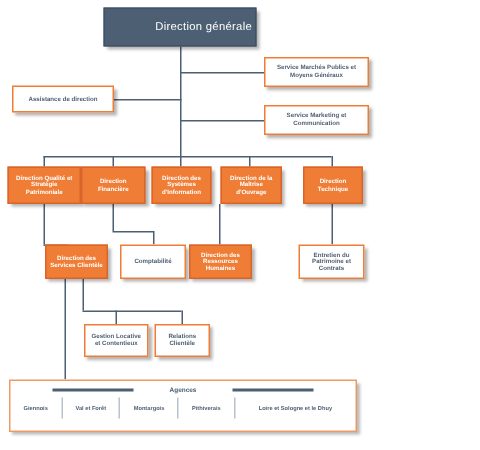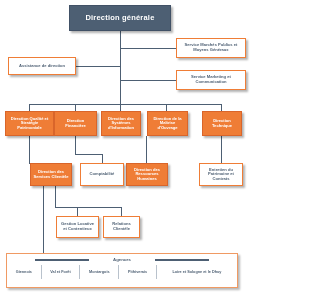--- a/index.html
+++ b/index.html
@@ -32,23 +32,24 @@
     padding:1px 2px;
     overflow:hidden;
   }
   .node span{display:block;width:100%;}
 
   
   .n-dark{
     background:#4d5f73;
     border:1px solid #415166;
     color:#ffffff;
-    font-weight:bold;
+    font-weight:normal;
     font-size:7.5px;
     letter-spacing:.2px;
+    text-align:right;
   }
   
   .n-orange{
     background:#ef7d36;
     border:1px solid #d9652a;
     color:#ffffff;
     font-size:4.1px;
     font-weight:bold;
   }
   

